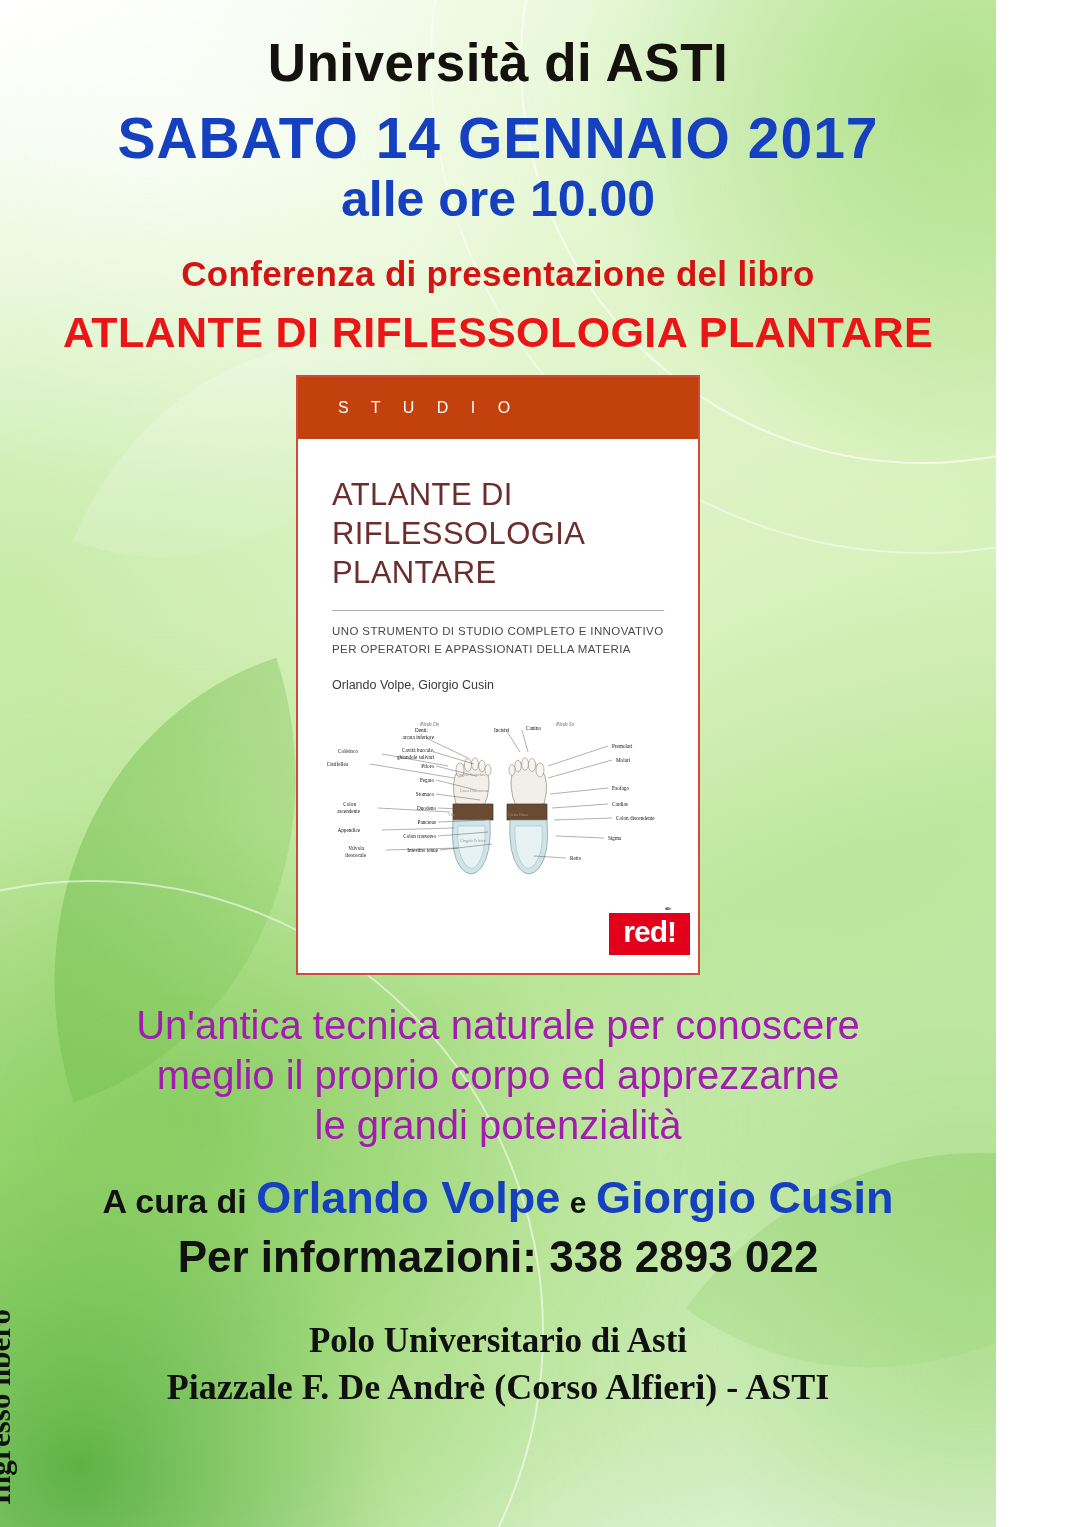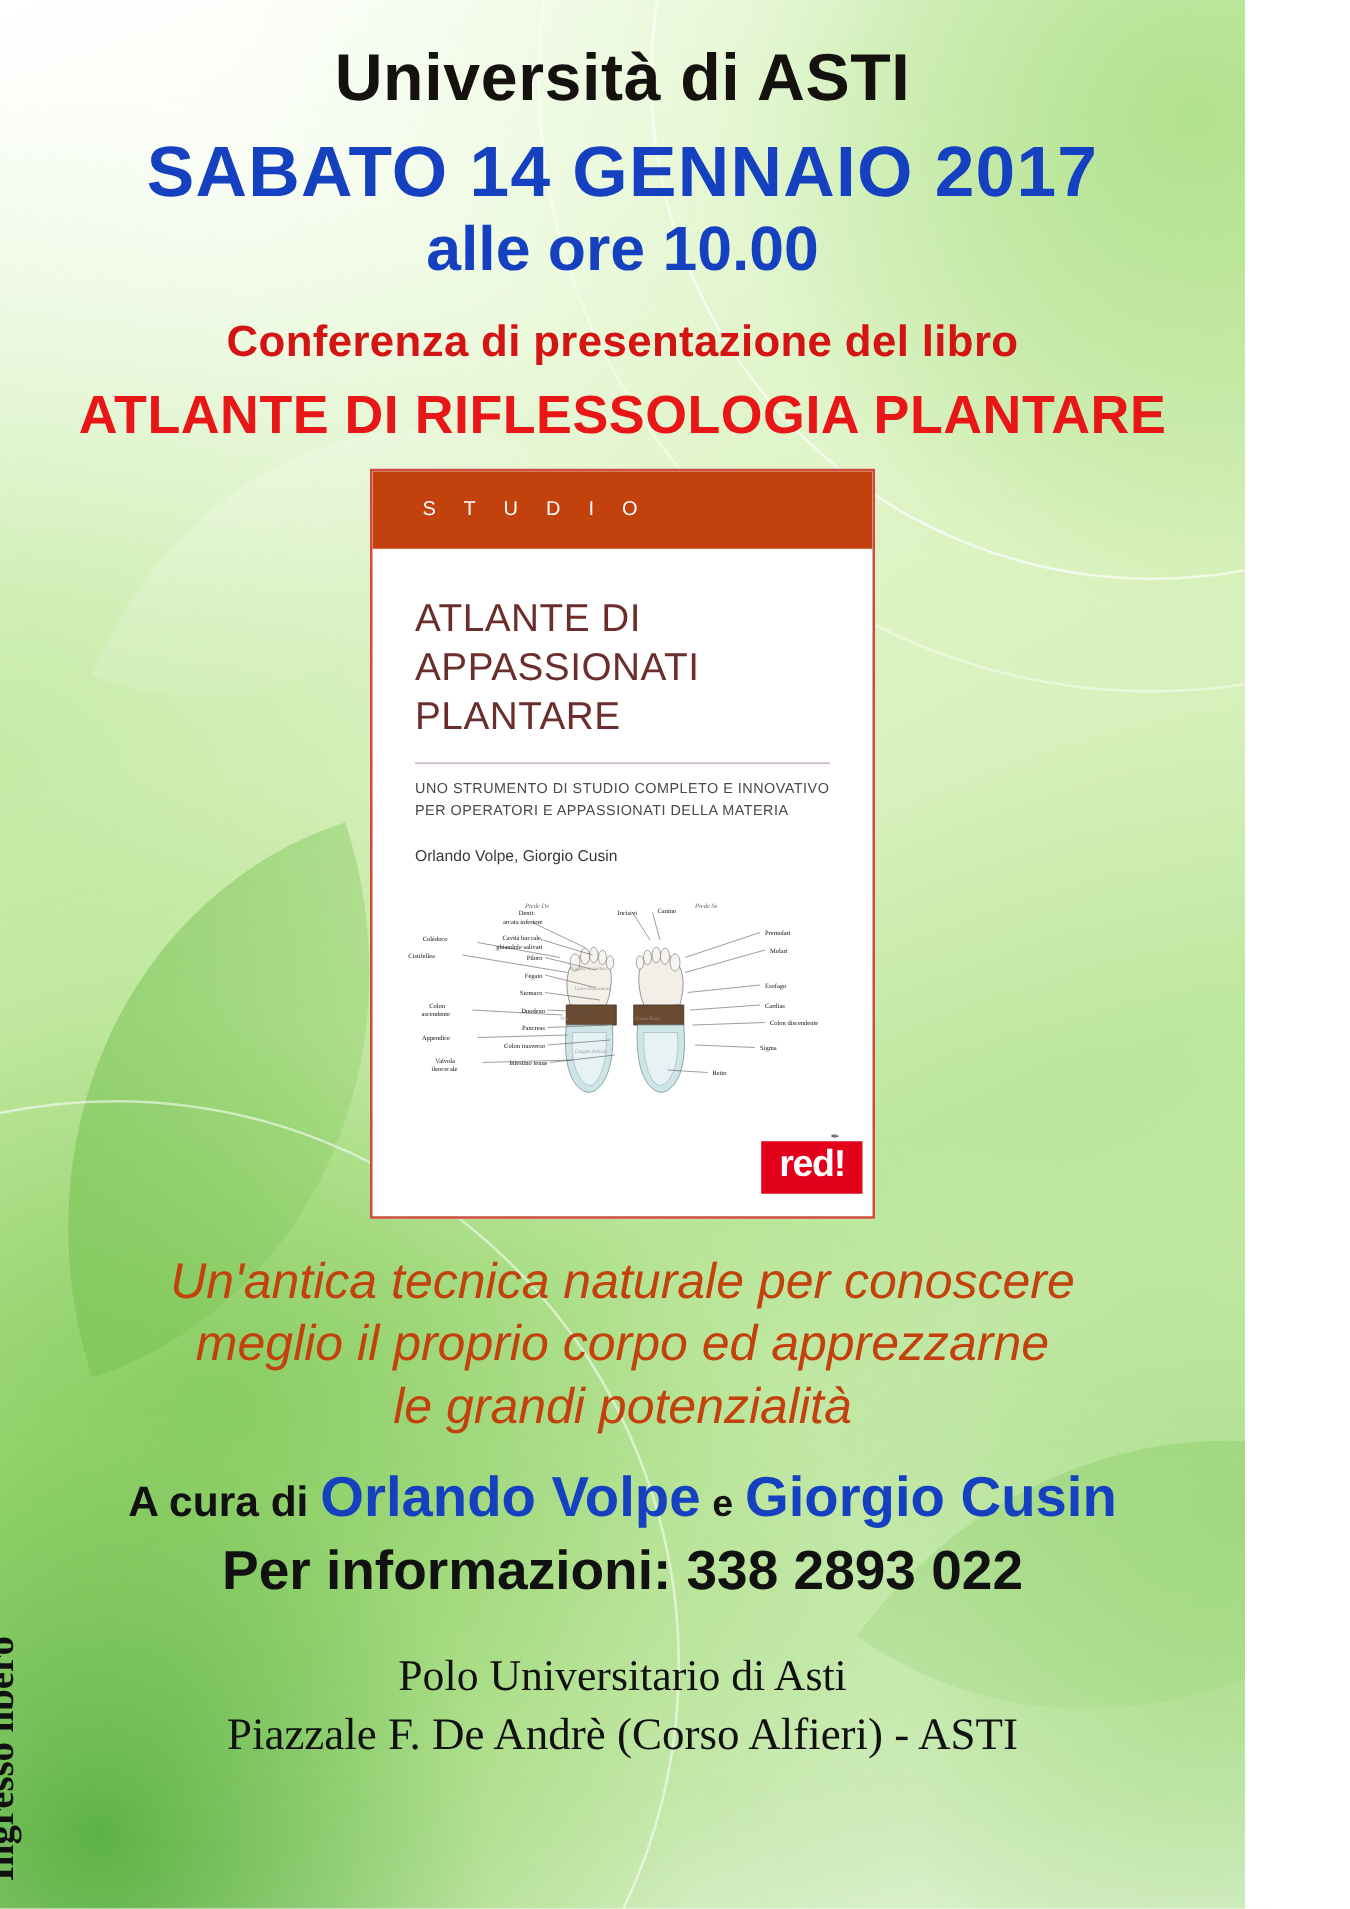--- a/index.html
+++ b/index.html
@@ -173,22 +173,21 @@
     font-weight: bold;
     padding: 2px 14px 6px 14px;
     letter-spacing: -1px;
   }
 
   
   .t-tagline {
     margin: 26px auto 0 auto;
     width: 860px;
     font-size: 40px;
-    font-style: italic;
-    color: #c2410c;
+    color: #a21caf;
     line-height: 1.24;
   }
   .t-curators {
     margin: 22px 0 0 0;
     font-size: 34px;
     font-weight: bold;
     color: #111111;
   }
   .t-curators .names {
     font-size: 45px;
@@ -200,21 +199,21 @@
   }
   .t-info {
     margin: 8px 0 0 0;
     font-size: 44px;
     font-weight: bold;
     color: #111111;
   }
   .t-venue {
     margin: 36px 0 0 0;
     font-size: 35px;
-    font-weight: normal;
+    font-weight: bold;
     color: #111111;
     line-height: 1.3;
     font-family: "Liberation Serif", serif;
   }
   .t-venue .addr { font-size: 36px; text-align: center; }
 
   .t-vertical {
     position: absolute;
     left: 18px;
     bottom: 22px;
@@ -256,21 +255,21 @@
 
     <div class="book-wrap">
       <div class="book">
 
         <div class="book-top">
           <span>S T U D I O</span>
         </div>
 
         <div class="book-title">
           <div>ATLANTE DI</div>
-          <div>APPASSIONATI</div>
+          <div>RIFLESSOLOGIA</div>
           <div>PLANTARE</div>
         </div>
 
         <div class="book-rule"></div>
 
         <div class="book-sub">
           <div>UNO STRUMENTO DI STUDIO COMPLETO E INNOVATIVO</div>
           <div>PER OPERATORI E APPASSIONATI DELLA MATERIA</div>
         </div>
 

